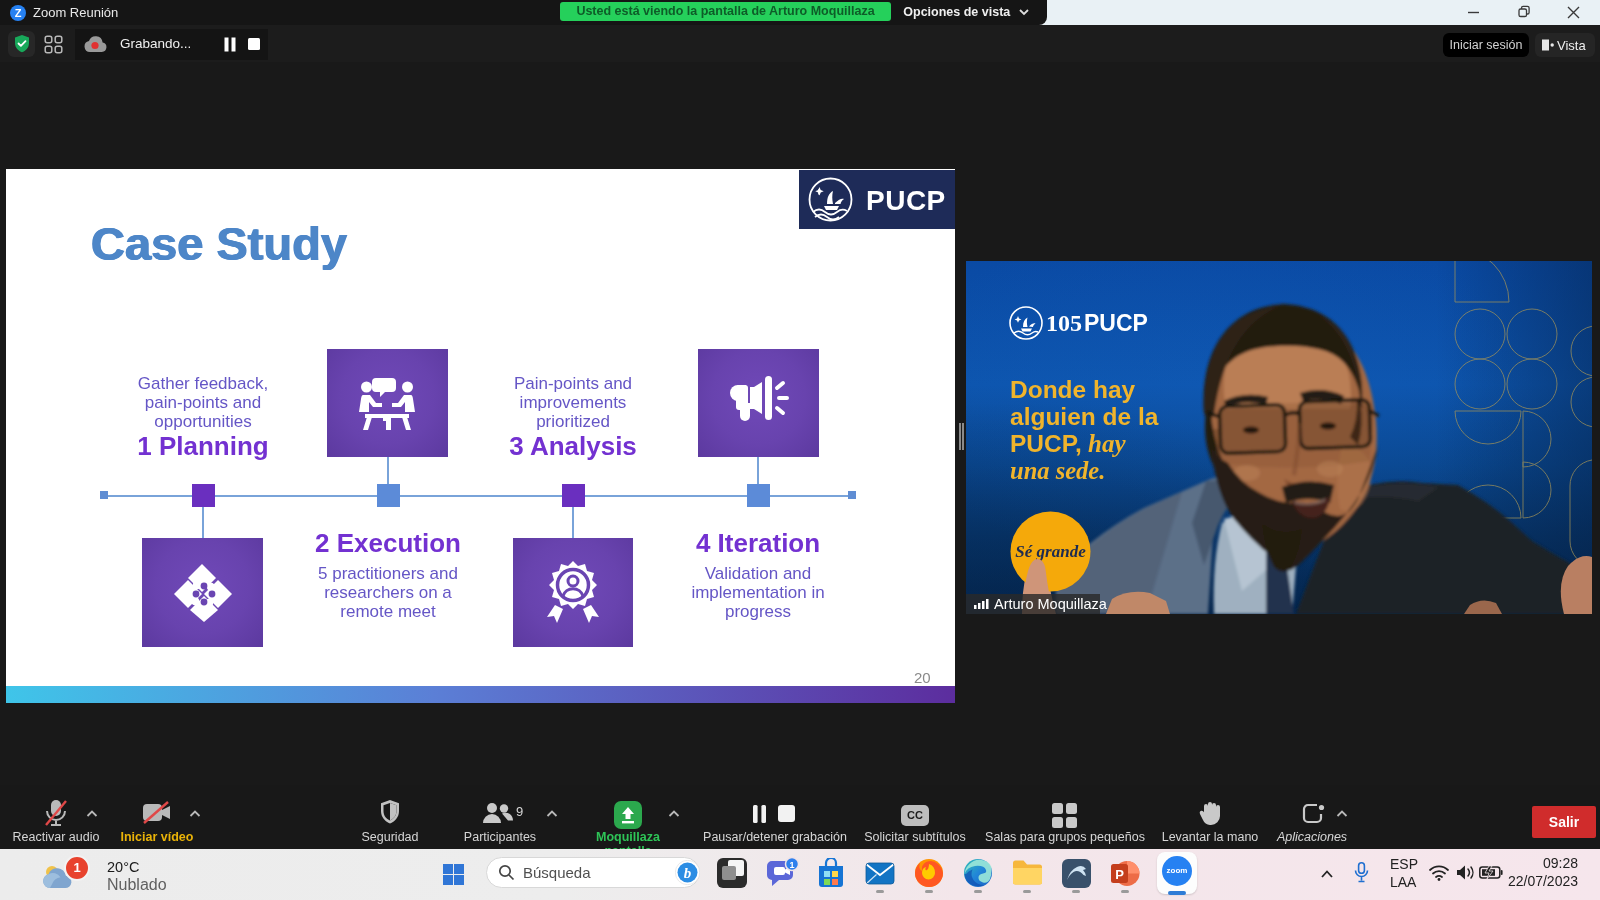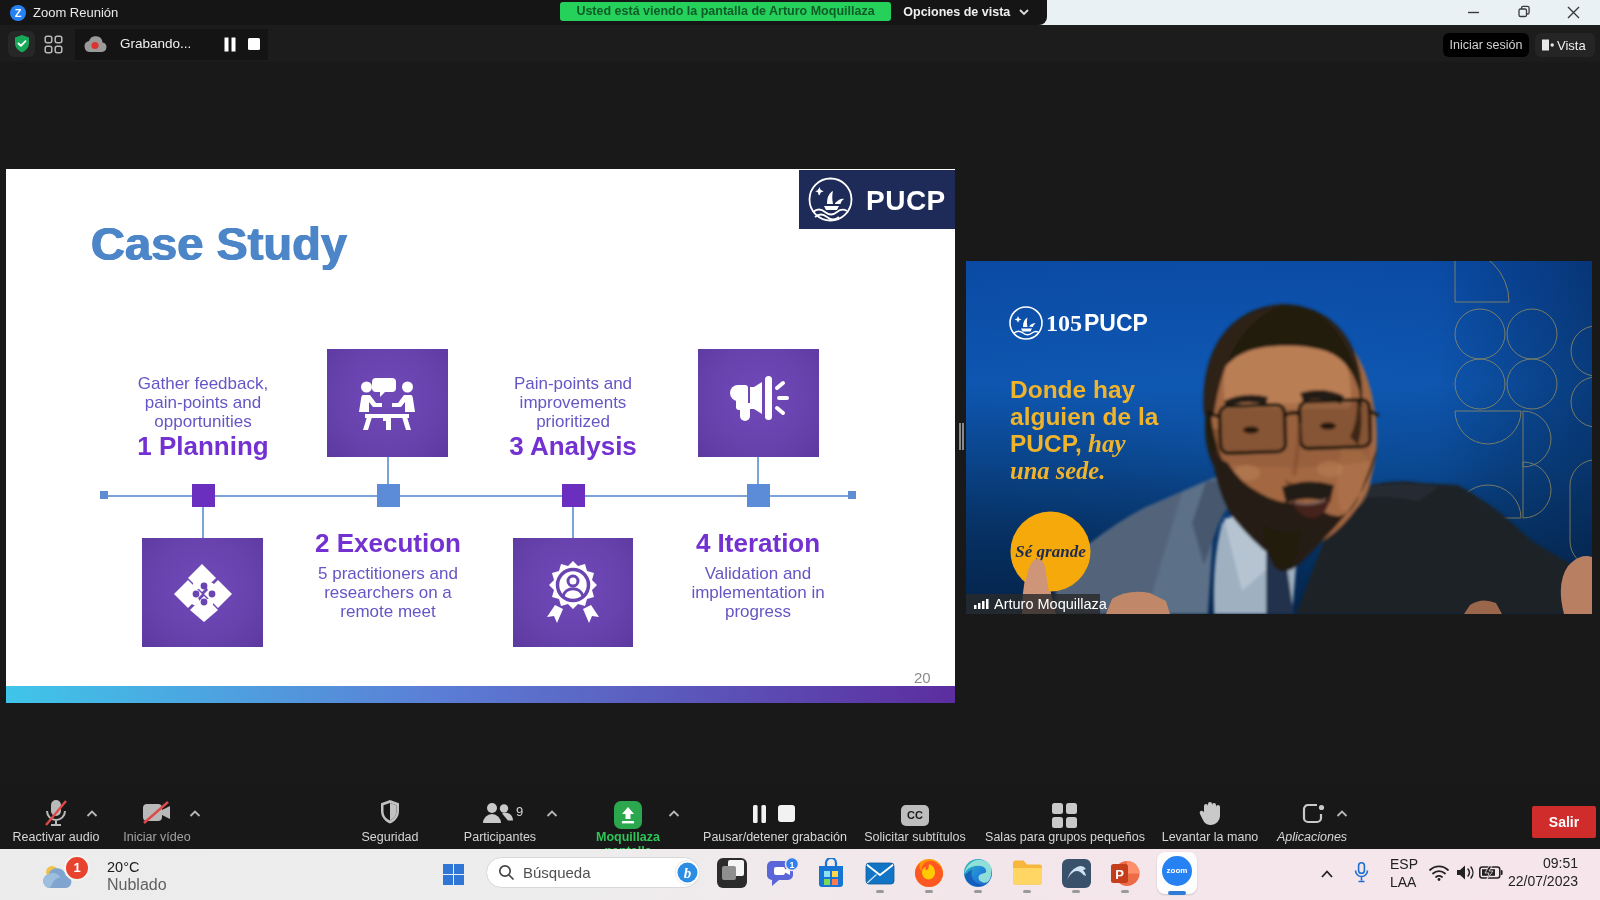--- a/index.html
+++ b/index.html
@@ -350,21 +350,21 @@
   <div class="abs" style="left:0px;top:830px;width:112px;text-align:center;color:#d6d6d6;font-size:12.5px;">Reactivar audio</div>
 
   <svg class="abs" style="left:142px;top:801px;width:30px;height:24px" viewBox="0 0 30 24">
     <rect x="1" y="3" width="19" height="17" rx="4" fill="#b9b9b9"></rect>
     <path d="M20 9 l8 -4 v13 l-8 -4 Z" fill="#b9b9b9"></path>
     <line x1="2" y1="22" x2="26" y2="1" stroke="#e04848" stroke-width="2.4"></line>
   </svg>
   <svg class="abs" style="left:189px;top:810px;width:12px;height:8px" viewBox="0 0 12 8">
       <path d="M1.5 6 L6 1.5 L10.5 6" fill="none" stroke="#b9b9b9" stroke-width="1.8"></path>
     </svg>
-  <div class="abs" style="left:101px;top:830px;width:112px;text-align:center;color:#a3a3a3;font-size:12.5px;">Iniciar vídeo</div>
+  <div class="abs" style="left:101px;top:830px;width:112px;text-align:center;color:#eab308;font-size:12.5px;font-weight:bold;">Iniciar vídeo</div>
 
   <svg class="abs" style="left:379px;top:799px;width:22px;height:26px" viewBox="0 0 22 26">
     <path d="M11 1 L20 4.2 V12 c0 6.5 -4.5 10.5 -9 12.6 C6.5 22.5 2 18.5 2 12 V4.2 Z" fill="#c2c2c2"></path>
     <path d="M11 4 L17.5 6.3 V12 c0 4.8 -3.2 7.8 -6.5 9.5 C7.2 19.8 4.5 16.8 4.5 12 V6.3 Z" fill="#181818"></path>
     <path d="M11 4 L17.5 6.3 V12 c0 4.8 -3.2 7.8 -6.5 9.5 Z" fill="#c2c2c2"></path>
   </svg>
   <div class="abs" style="left:334px;top:830px;width:112px;text-align:center;color:#d6d6d6;font-size:12.5px;">Seguridad</div>
 
   <svg class="abs" style="left:481px;top:801px;width:34px;height:24px" viewBox="0 0 34 24">
     <circle cx="11" cy="7" r="5" fill="#c9c9c9"></circle>
@@ -546,15 +546,15 @@
   <svg class="abs" style="left:1455px;top:864px;width:21px;height:17px" viewBox="0 0 21 17">
     <path d="M2 6 h3 l5 -4.5 v14 l-5 -4.5 h-3 Z" fill="#222"></path>
     <path d="M13 5 a5.5 5.5 0 0 1 0 7 M16 3 a9 9 0 0 1 0 11" fill="none" stroke="#222" stroke-width="1.5" stroke-linecap="round"></path>
   </svg>
   <svg class="abs" style="left:1479px;top:866px;width:24px;height:13px" viewBox="0 0 24 13">
     <rect x="0.8" y="1" width="20" height="11" rx="2.5" fill="none" stroke="#222" stroke-width="1.5"></rect>
     <rect x="3" y="3.2" width="13" height="6.6" fill="#222"></rect>
     <rect x="21.8" y="4" width="1.8" height="5" rx="0.9" fill="#222"></rect>
     <path d="M10 0 l-4 7 h4 l-2 6 l6 -8 h-4 l3 -5 Z" fill="#222" stroke="#f3e6ea" stroke-width="0.8"></path>
   </svg>
-  <div class="abs" style="left:1512px;top:855px;width:66px;text-align:right;color:#222;font-size:14px;">09:51</div>
+  <div class="abs" style="left:1512px;top:855px;width:66px;text-align:right;color:#222;font-size:14px;">09:28</div>
   <div class="abs" style="left:1498px;top:873px;width:80px;text-align:right;color:#222;font-size:14px;">22/07/2023</div>
 </div>
 
 </body></html>

